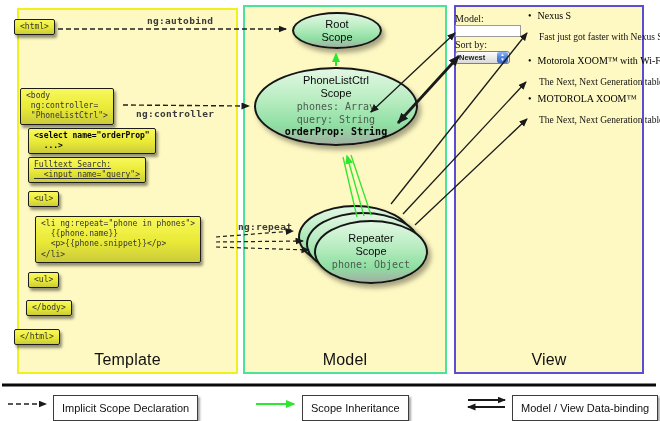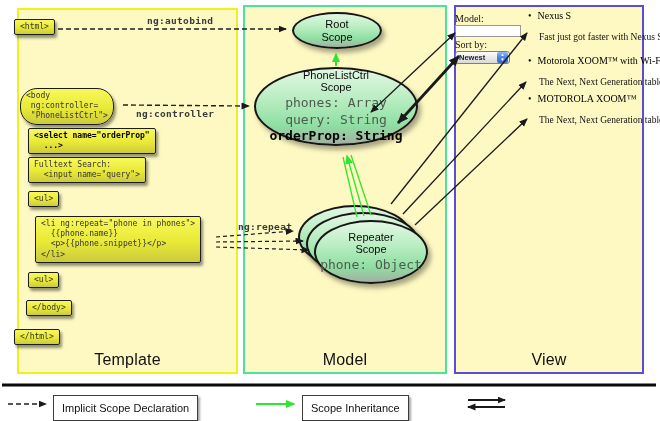--- a/index.html
+++ b/index.html
@@ -38,21 +38,21 @@
   
   .scope {
     position:absolute; border:2px solid #151515; border-radius:50%;
     background:linear-gradient(180deg,#e2f7e3 0%,#b9edc2 40%,#8fdfa3 75%,#a2b0a2 100%);
     box-shadow:3px 4px 5px rgba(0,0,0,.35);
     display:flex; flex-direction:column; align-items:center; justify-content:center;
     text-align:center; z-index:2;
   }
   .scope .t { font-size:11px; line-height:1.12; color:#0a0a0a; }
   .scope .p {
-    font-family:"DejaVu Sans Mono", monospace; font-size:13px; line-height:1.25;
+    font-family:"DejaVu Sans Mono", monospace; font-size:10px; line-height:1.25;
     color:#4e5a50; margin-top:2px; white-space:pre;
   }
   .scope .p .strong { font-weight:bold; color:#000; }
   
   .serif { font-family:"Liberation Serif", serif; }
   .view-label { position:absolute; font-size:10px; color:#111; z-index:3; }
   .search-input {
     position:absolute; left:455px; top:25px; width:66px; height:12px;
     border:1px solid #9a9a9a; background:#fff; z-index:3; font-size:9px; padding:0 2px;
   }
@@ -96,26 +96,26 @@
     <div class="col-label">Template</div>
   </div>
   <div class="col col-model">
     <div class="col-label">Model</div>
   </div>
   <div class="col col-view">
     <div class="col-label">View</div>
   </div>
 
   <div class="codebox" style="left:14px; top:19px;">&lt;html&gt;</div>
-  <div class="codebox" style="left:20px; top:88px;border-radius:17px;">&lt;body
+  <div class="codebox" style="left:20px; top:88px;">&lt;body
  ng:controller=
  "PhoneListCtrl"&gt;</div>
   <div class="codebox bold" style="left:28px; top:128px;">&lt;select name="orderProp"
   ...&gt;</div>
-  <div class="codebox" style="left:28px; top:157px;">Fulltext Search:
+  <div class="codebox" style="left:28px; top:157px;text-decoration:underline;">Fulltext Search:
   &lt;input name="query"&gt;</div>
   <div class="codebox" style="left:28px; top:191px;">&lt;ul&gt;</div>
   <div class="codebox" style="left:35px; top:216px;">&lt;li ng:repeat="phone in phones"&gt;
   {{phone.name}}
   &lt;p&gt;{{phone.snippet}}&lt;/p&gt;
 &lt;/li&gt;</div>
   <div class="codebox" style="left:28px; top:272px;">&lt;ul&gt;</div>
   <div class="codebox" style="left:26px; top:300px;">&lt;/body&gt;</div>
   <div class="codebox" style="left:14px; top:329px;">&lt;/html&gt;</div>
 
@@ -161,20 +161,21 @@
     <div class="title"><span class="bullet">•</span><span>Motorola XOOM™ with Wi-Fi</span></div>
     <div class="desc">The Next, Next Generation tablet.</div>
   </div>
   <div class="view-item serif" style="left:528px; top:93px;">
     <div class="title"><span class="bullet">•</span><span>MOTOROLA XOOM™</span></div>
     <div class="desc">The Next, Next Generation tablet.</div>
   </div>
 
   <div class="legend-box" style="left:53px;">Implicit Scope Declaration</div>
   <div class="legend-box" style="left:302px;">Scope Inheritance</div>
+  <div class="legend-box" style="left:512px;">Model / View Data-binding</div>
 
   <svg id="edges" viewBox="0 0 660 421" xmlns="http://www.w3.org/2000/svg">
     <defs>
       <marker id="ab" markerWidth="9" markerHeight="8" refX="7.5" refY="3.5" orient="auto-start-reverse" markerUnits="userSpaceOnUse">
         <path d="M0,0 L8.5,3.5 L0,7 z" fill="#1a1a1a"></path>
       </marker>
       <marker id="abBig" markerWidth="12" markerHeight="11" refX="10" refY="4.5" orient="auto-start-reverse" markerUnits="userSpaceOnUse">
         <path d="M0,0 L11,4.5 L0,9 z" fill="#1a1a1a"></path>
       </marker>
       <marker id="ag" markerWidth="10" markerHeight="9" refX="8" refY="4" orient="auto-start-reverse" markerUnits="userSpaceOnUse">

